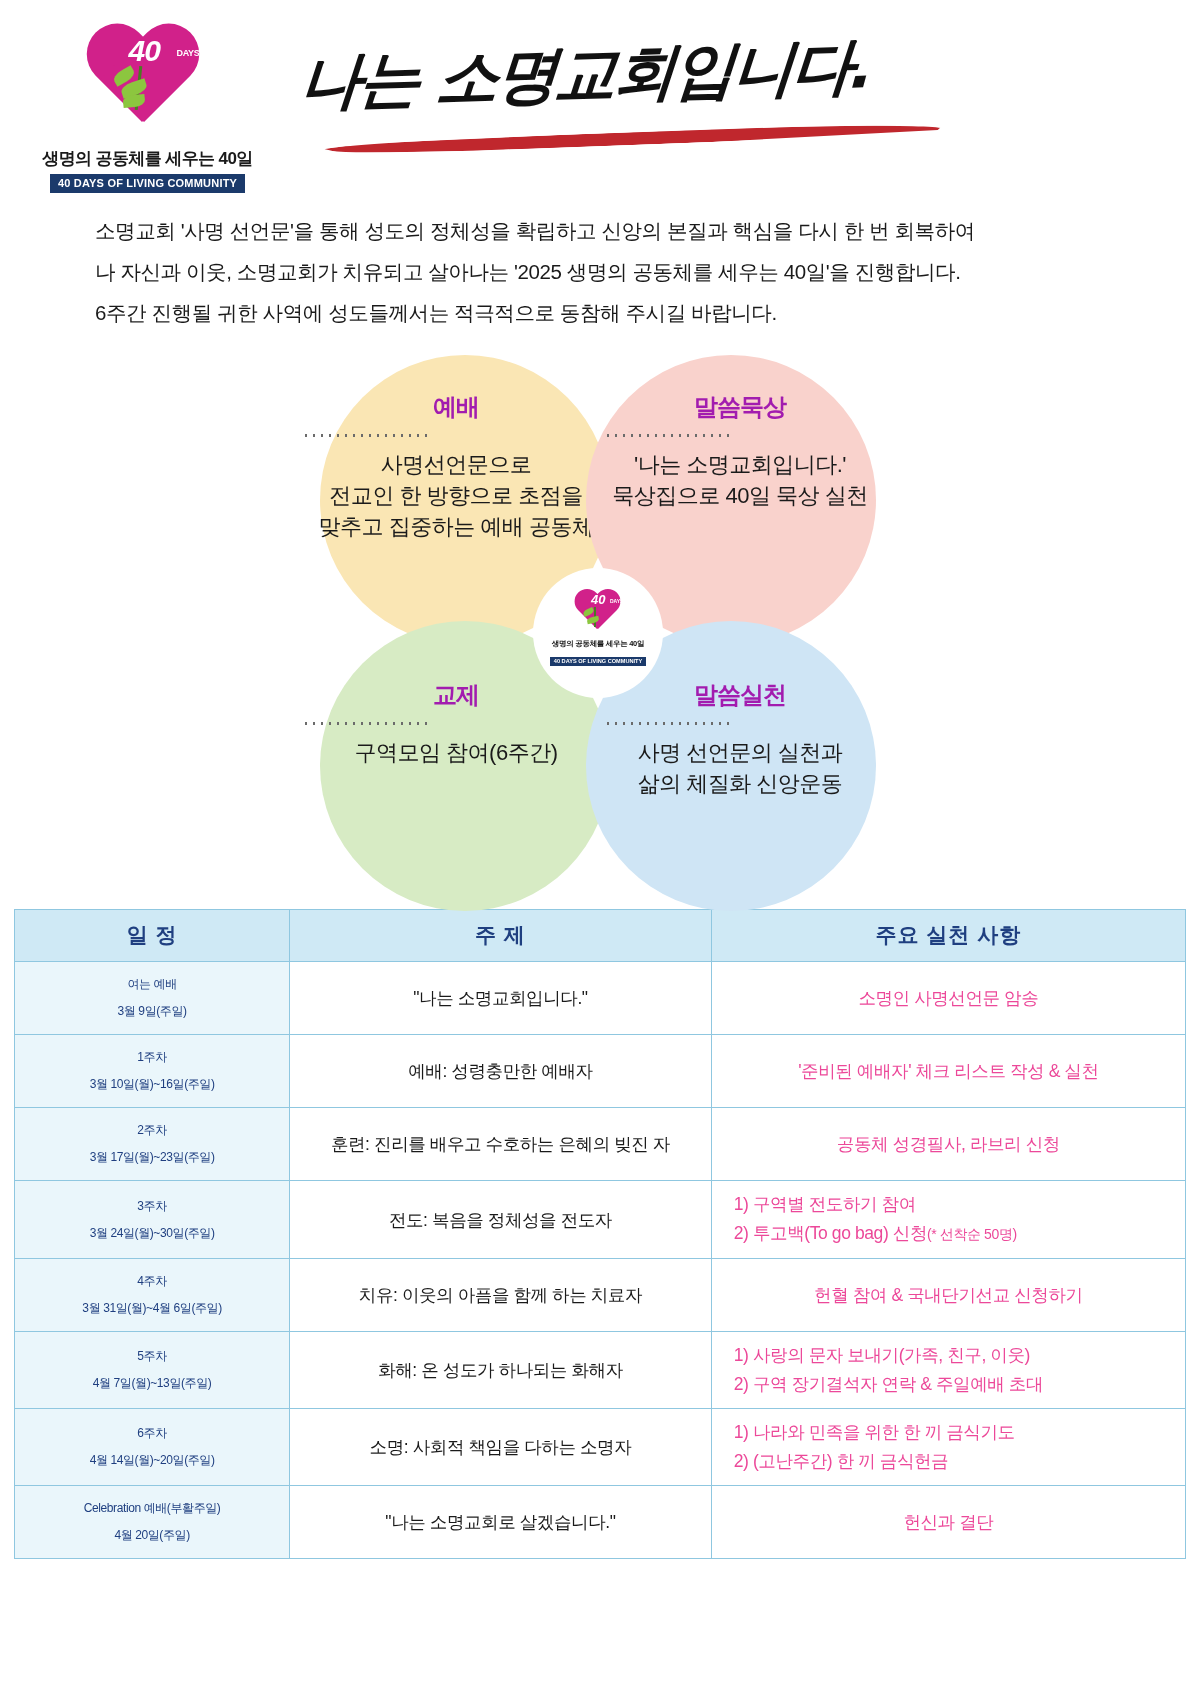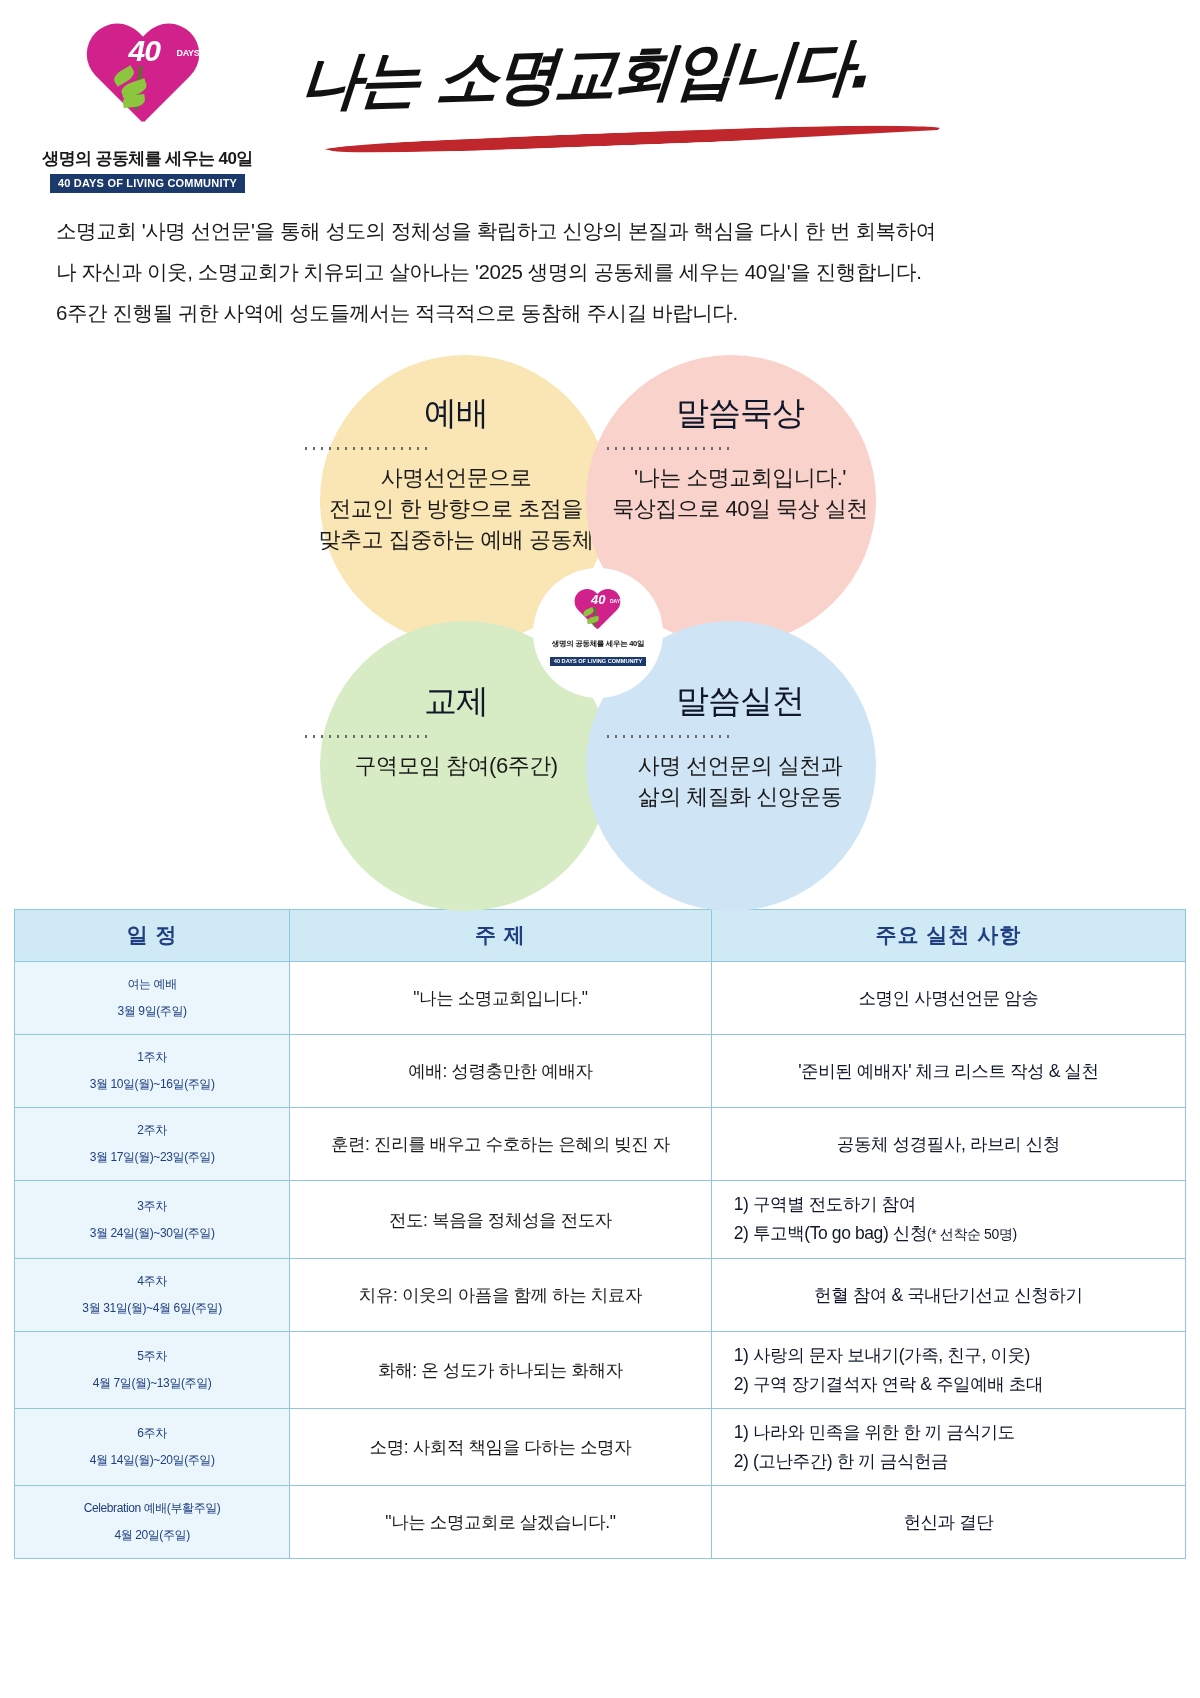--- a/index.html
+++ b/index.html
@@ -129,21 +129,21 @@
     width: 620px;
     height: 13px;
     background: #c0272d;
     border-radius: 50% 60% 40% 50% / 60% 100% 30% 80%;
     transform: rotate(-2.2deg);
     clip-path: polygon(0% 40%, 6% 10%, 40% 0%, 78% 8%, 100% 34%, 99% 74%, 62% 100%, 24% 96%, 3% 80%);
   }
 
   
   .intro {
-    margin: 10px 60px 0 56px;
+    margin: 10px 60px 0 95px;
     font-size: 20.5px;
     line-height: 41px;
     color: #1a1a1a;
     letter-spacing: -0.4px;
   }
   .intro div { white-space: nowrap; }
 
   
   .venn {
     position: relative;
@@ -167,23 +167,23 @@
   .c-meditate .c-head, .c-practice .c-head { margin-left: 18px; }
   .c-worship  .c-dots, .c-fellow  .c-dots { margin-left: -18px; }
   .c-meditate .c-dots, .c-practice .c-dots { margin-left: 18px; }
   .c-worship  .c-body, .c-fellow  .c-body { margin-left: -18px; }
   .c-meditate .c-body, .c-practice .c-body { margin-left: 18px; }
   .c-worship  { padding-top: 36px; }
   .c-meditate { padding-top: 36px; }
   .c-fellow   { padding-top: 58px; }
   .c-practice { padding-top: 58px; }
   .c-head {
-    font-size: 33px;
-    font-weight: normal;
-    color: #0f172a;
+    font-size: 24px;
+    font-weight: bold;
+    color: #a21caf;
     letter-spacing: -1px;
   }
   .c-dots {
     width: 128px;
     height: 3px;
     margin: 11px auto 12px auto;
     background-image: radial-gradient(circle, #6b6b6b 1.2px, transparent 1.4px);
     background-size: 8px 3px;
     background-repeat: repeat-x;
   }
@@ -278,21 +278,21 @@
     padding: 9px 2px;
     font-weight: normal;
   }
   td.topic {
     font-size: 17.5px;
     color: #1a1a1a;
     padding: 9px 8px;
   }
   td.action {
     font-size: 17.5px;
-    color: #0f172a;
+    color: #ec4899;
     padding: 9px 2px;
     line-height: 29px;
   }
   td.action.multi { text-align: left; padding-left: 22px; }
   td.action .small { font-size: 14px; }
   .nowrap { white-space: nowrap; }
 </style>
 </head>
 <body>
 

